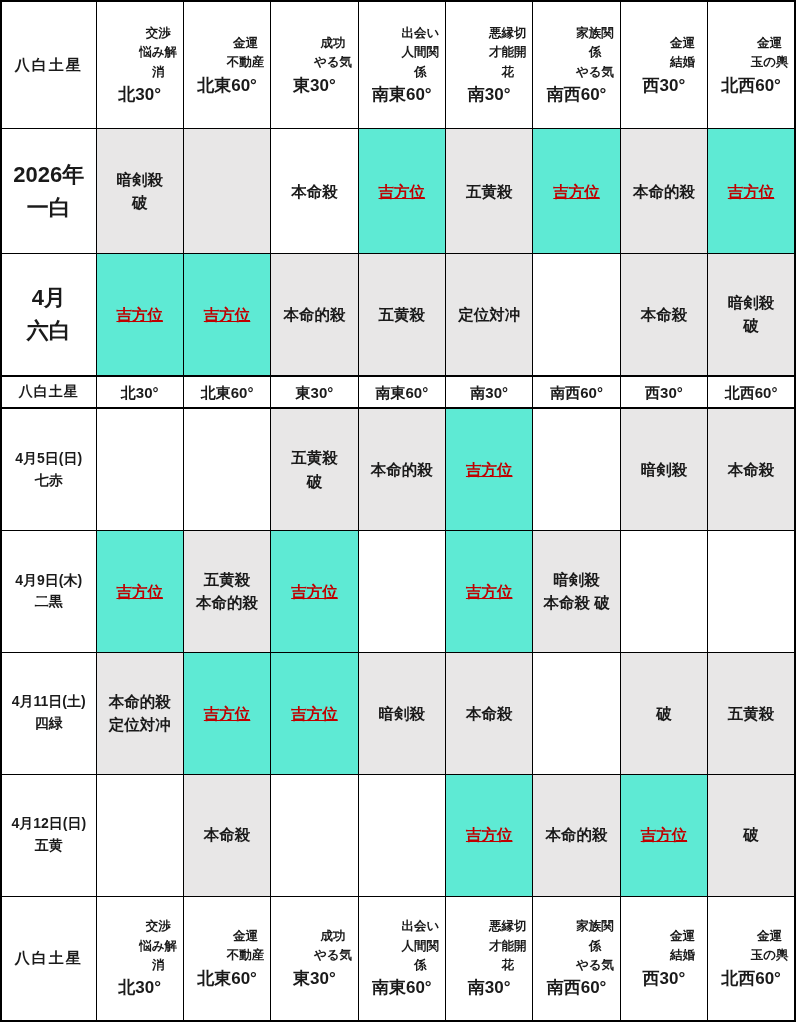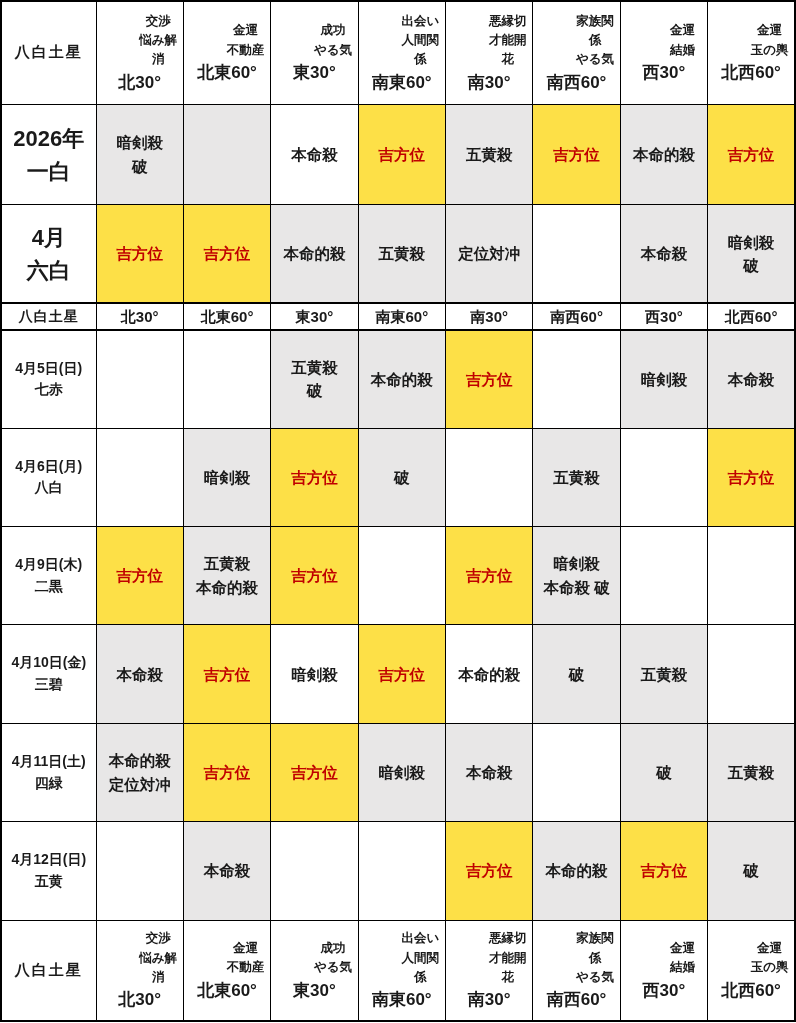--- a/index.html
+++ b/index.html
@@ -31,21 +31,21 @@
   .dircell { font-size:15px; line-height:1; }
   .r-dir .rowlabel { font-size:14px; letter-spacing:1px; }
   
   .cell .cline { font-size:15.5px; line-height:1.5; }
   .r-year .rowlabel div, .r-month .rowlabel div { font-size:22px; line-height:1.5; }
   .r-date .rowlabel div { font-size:14px; line-height:1.55; }
   .r-dir td { border-top-width:2px; border-bottom-width:2px; }
   
   .bg-white { background:#ffffff; }
   .bg-gray  { background:#e8e7e7; }
-  .bg-pink  { background:#fde047; color:#c00000; }
+  .bg-pink  { background:#5eead4; color:#c00000;text-decoration:underline; }
 </style>
 </head>
 <body>
 
 <div class="page">
   <table>
     <colgroup>
       <col class="c0">
       <col>
         <col>
@@ -189,44 +189,20 @@
           <td class="cell bg-white"></td>
           <td class="cell bg-gray">
             <div class="cline">暗剣殺</div>
           </td>
           <td class="cell bg-gray">
             <div class="cline">本命殺</div>
           </td>
         </tr>
         <tr class="r-date">
           <td class="rowlabel">
-            <div>4月6日(月)</div>
-            <div>八白</div>
-          </td>
-          <td class="cell bg-white"></td>
-          <td class="cell bg-gray">
-            <div class="cline">暗剣殺</div>
-          </td>
-          <td class="cell bg-pink">
-            <div class="cline">吉方位</div>
-          </td>
-          <td class="cell bg-gray">
-            <div class="cline">破</div>
-          </td>
-          <td class="cell bg-white"></td>
-          <td class="cell bg-gray">
-            <div class="cline">五黄殺</div>
-          </td>
-          <td class="cell bg-white"></td>
-          <td class="cell bg-pink">
-            <div class="cline">吉方位</div>
-          </td>
-        </tr>
-        <tr class="r-date">
-          <td class="rowlabel">
             <div>4月9日(木)</div>
             <div>二黒</div>
           </td>
           <td class="cell bg-pink">
             <div class="cline">吉方位</div>
           </td>
           <td class="cell bg-gray">
             <div class="cline">五黄殺</div>
             <div class="cline">本命的殺</div>
           </td>
@@ -235,48 +211,20 @@
           </td>
           <td class="cell bg-white"></td>
           <td class="cell bg-pink">
             <div class="cline">吉方位</div>
           </td>
           <td class="cell bg-gray">
             <div class="cline">暗剣殺</div>
             <div class="cline">本命殺 破</div>
           </td>
           <td class="cell bg-white"></td>
-          <td class="cell bg-white"></td>
-        </tr>
-        <tr class="r-date">
-          <td class="rowlabel">
-            <div>4月10日(金)</div>
-            <div>三碧</div>
-          </td>
-          <td class="cell bg-gray">
-            <div class="cline">本命殺</div>
-          </td>
-          <td class="cell bg-pink">
-            <div class="cline">吉方位</div>
-          </td>
-          <td class="cell bg-white">
-            <div class="cline">暗剣殺</div>
-          </td>
-          <td class="cell bg-pink">
-            <div class="cline">吉方位</div>
-          </td>
-          <td class="cell bg-white">
-            <div class="cline">本命的殺</div>
-          </td>
-          <td class="cell bg-gray">
-            <div class="cline">破</div>
-          </td>
-          <td class="cell bg-gray">
-            <div class="cline">五黄殺</div>
-          </td>
           <td class="cell bg-white"></td>
         </tr>
         <tr class="r-date">
           <td class="rowlabel">
             <div>4月11日(土)</div>
             <div>四緑</div>
           </td>
           <td class="cell bg-gray">
             <div class="cline">本命的殺</div>
             <div class="cline">定位対冲</div>

